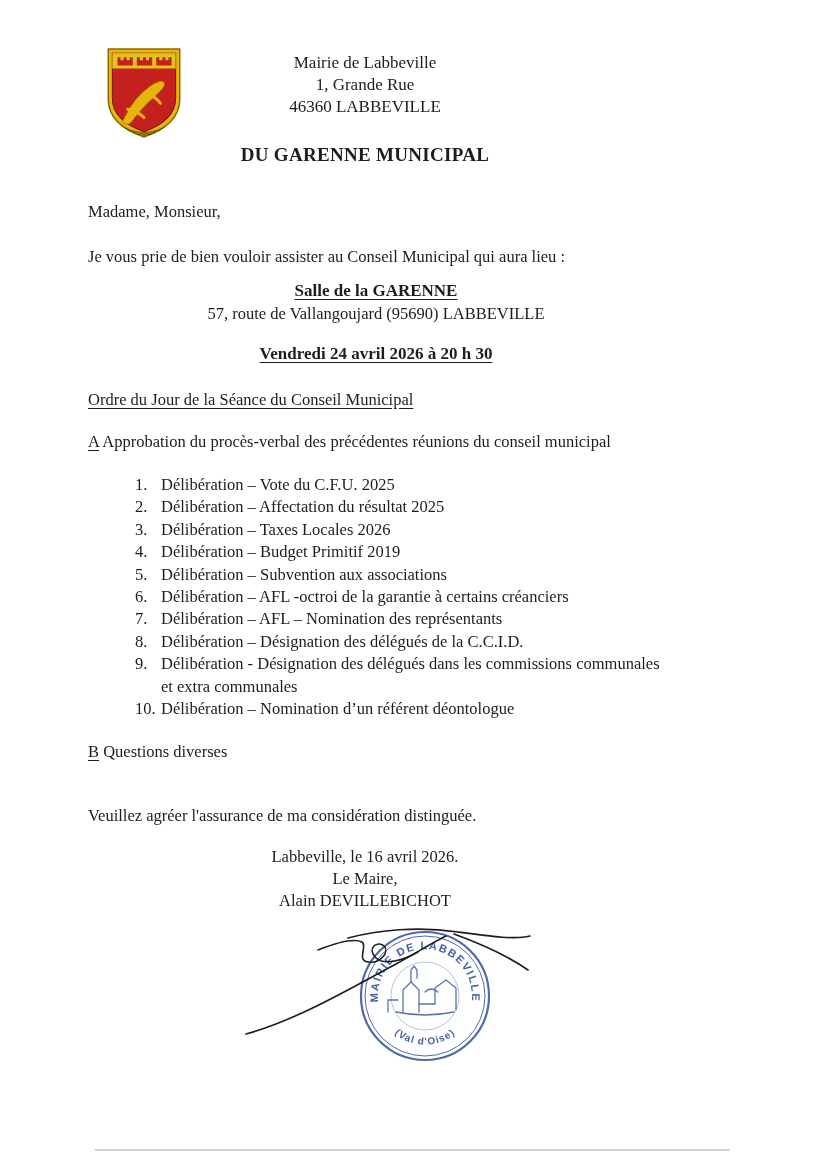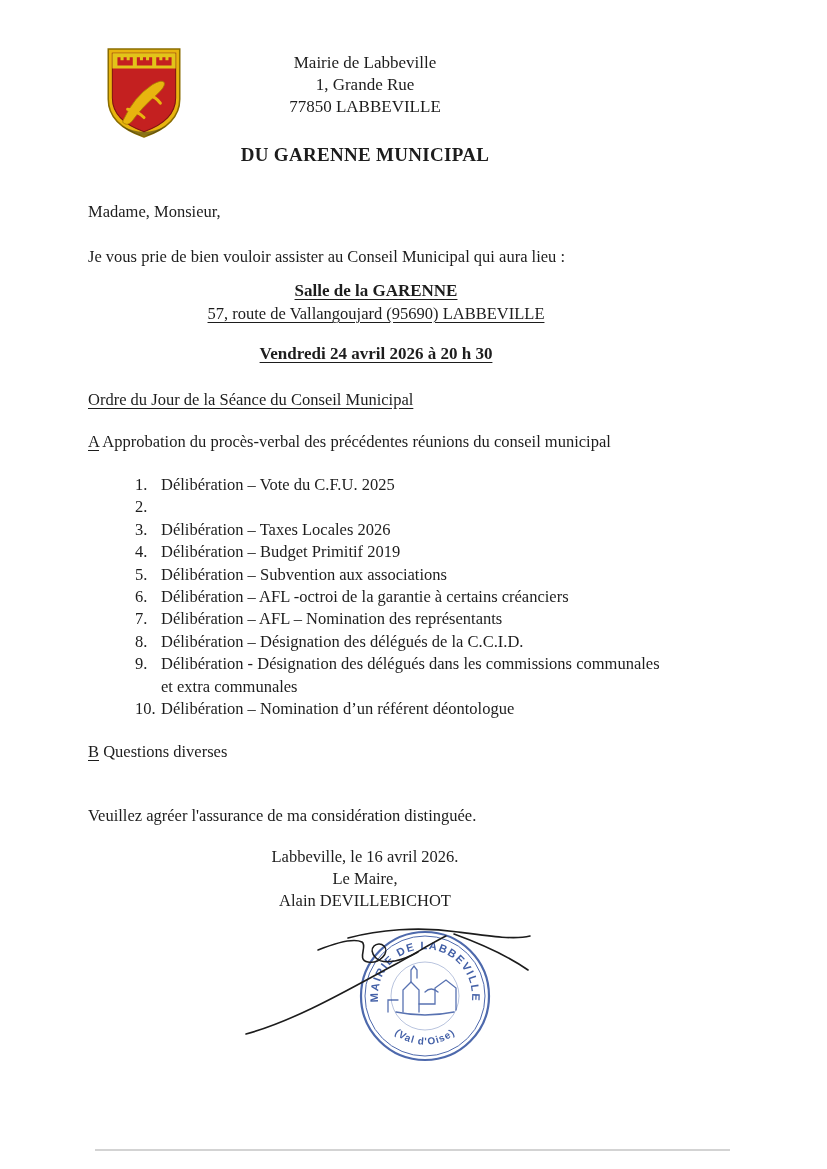--- a/index.html
+++ b/index.html
@@ -12,21 +12,21 @@
     overflow:hidden;
   }
   .crest{position:absolute;left:103px;top:44px;width:82px;height:97px;}
   .header-block{padding-top:52px;text-align:center;font-size:17px;line-height:22px;}
   .title-block{margin-top:24px;text-align:center;font-weight:bold;font-size:19px;line-height:26px;letter-spacing:0.3px;}
   .content{margin-left:88px;margin-right:66px;font-size:16.5px;}
   .salutation{margin-top:34px;}
   .intro{margin-top:25px;}
   .centered{text-align:center;}
   .venue{margin-top:14px;font-weight:bold;text-decoration:underline;text-underline-offset:3px;font-size:17px;}
-  .address{margin-top:3px;text-decoration:underline;text-underline-offset:3px;font-size:16.5px;text-align:center;}
+  .address{margin-top:3px;text-underline-offset:3px;font-size:16.5px;text-align:center;}
   .datetime{margin-top:20px;font-weight:bold;text-decoration:underline;text-underline-offset:3px;font-size:17px;}
   .agenda-heading{margin-top:26px;text-decoration:underline;text-underline-offset:3px;}
   .section{margin-top:22px;}
   .section .letter{text-decoration:underline;text-underline-offset:3px;}
   .agenda-list{margin-top:22px;margin-left:47px;}
   .agenda-item{display:flex;line-height:22.4px;}
   .agenda-item .num{min-width:26px;flex:0 0 auto;}
   .agenda-item .txt{max-width:500px;}
   .section-b{margin-top:22px;}
   .closing{margin-top:44px;}
@@ -47,21 +47,21 @@
     <path d="M33,21 v-8 h3 v3 h3 v-3 h3 v3 h3 v-3 h3 v8 z" fill="#c42020"></path>
     <path d="M52,21 v-8 h3 v3 h3 v-3 h3 v3 h3 v-3 h3 v8 z" fill="#c42020"></path>
     <path d="M20,74 Q30,52 48,40 Q58,34 60,38 Q61,42 52,50 Q38,62 28,76 Q24,80 21,78 Q18,77 20,74 Z" fill="#e8b50f" stroke="#a77f00" stroke-width="0.8"></path>
     <path d="M24,64 Q34,66 40,72 M44,50 Q52,52 56,58" fill="none" stroke="#e8b50f" stroke-width="3" stroke-linecap="round"></path>
     <path d="M18,80 Q40,92 62,80 Q50,89 40,90 Q28,88 18,80 Z" fill="#3b3b1e" opacity="0.55"></path>
   </svg>
 
   <div class="header-block">
     <div>Mairie de Labbeville</div>
     <div>1, Grande Rue</div>
-    <div>77850 LABBEVILLE</div>
+    <div>46360 LABBEVILLE</div>
   </div>
 
   <div class="title-block">
     <div>DU GARENNE MUNICIPAL</div>
   </div>
 
   <div class="content">
 
     <div class="salutation">Madame, Monsieur,</div>
 
@@ -79,20 +79,21 @@
       <span>Approbation du procès-verbal des précédentes réunions du conseil municipal</span>
     </div>
 
     <div class="agenda-list">
       <div class="agenda-item">
         <span class="num">1.</span>
         <span class="txt">Délibération – Vote du C.F.U. 2025</span>
       </div>
       <div class="agenda-item">
         <span class="num">2.</span>
+        <span class="txt">Délibération – Affectation du résultat 2025</span>
       </div>
       <div class="agenda-item">
         <span class="num">3.</span>
         <span class="txt">Délibération – Taxes Locales 2026</span>
       </div>
       <div class="agenda-item">
         <span class="num">4.</span>
         <span class="txt">Délibération – Budget Primitif 2019</span>
       </div>
       <div class="agenda-item">

